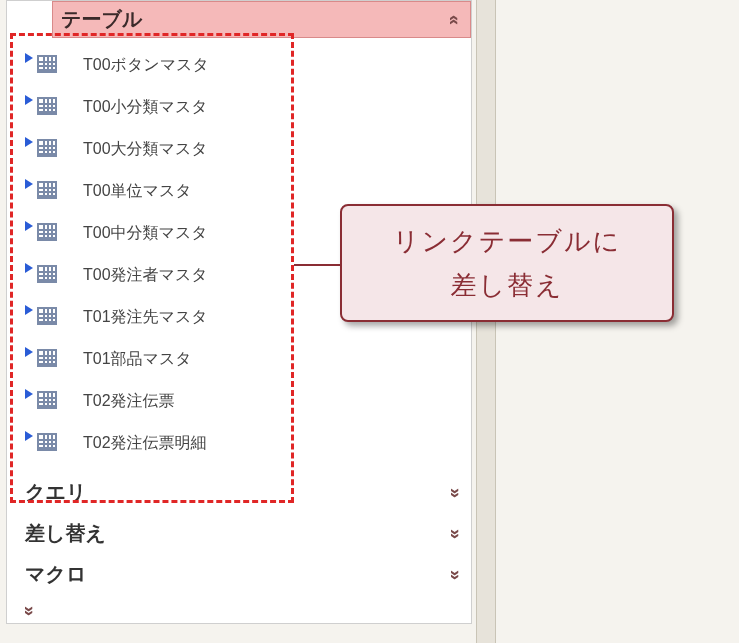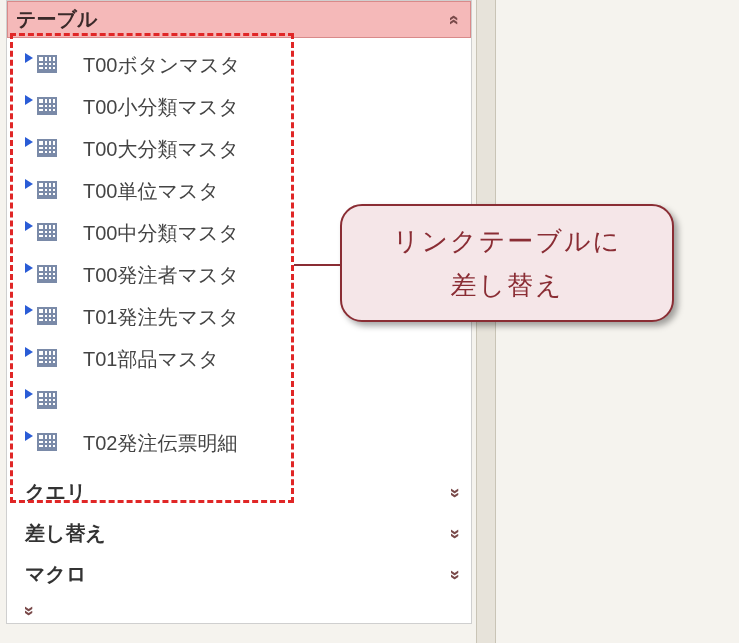--- a/index.html
+++ b/index.html
@@ -27,20 +27,21 @@
     justify-content: space-between;
     padding: 4px 10px 4px 8px;
     font-size: 20px;
     font-weight: bold;
     text-align: left;
   }
   .section-header.expanded {
     background: #f5b9b9;
     border: 1px solid #d98a8a;
     color: #3b2a2a;
+    margin-left: 45px;
   }
   .chevron {
     font-size: 18px;
     color: #7a4a4a;
     line-height: 1;
     user-select: none;
   }
 
   .table-list {
     padding: 6px 0 4px 0;
@@ -75,21 +76,21 @@
   .arrow-badge {
     position: absolute;
     left: 0; top: 0;
     width: 0; height: 0;
     border-left: 8px solid #2a5cd6;
     border-top: 5px solid transparent;
     border-bottom: 5px solid transparent;
   }
   .table-label {
     margin-left: 24px;
-    font-size: 20px;
+    font-size: 16px;
     color: #444;
   }
 
   .collapsed-row {
     display: flex;
     align-items: center;
     justify-content: space-between;
     padding: 3px 10px 3px 18px;
     font-size: 20px;
     font-weight: bold;
@@ -111,21 +112,21 @@
 
   
   .callout {
     position: absolute;
     left: 340px;
     top: 204px;
     width: 334px;
     height: 118px;
     background: #f5e6e8;
     border: 2px solid #8a2d34;
-    border-radius: 22px;
+    border-radius: 8px;
     display: flex;
     flex-direction: column;
     align-items: center;
     justify-content: center;
     font-size: 26px;
     color: #8a2d34;
     box-shadow: 4px 4px 6px rgba(0,0,0,0.35);
     line-height: 1.7;
     letter-spacing: 2px;
   }
@@ -215,20 +216,21 @@
           <span class="arrow-badge"></span>
           <span class="grid-icon"></span>
         </span>
       <span class="table-label">T01部品マスタ</span>
     </div>
     <div class="table-item">
       <span class="linked-table-icon">
           <span class="arrow-badge"></span>
           <span class="grid-icon"></span>
         </span>
+      <span class="table-label">T02発注伝票</span>
     </div>
     <div class="table-item">
       <span class="linked-table-icon">
           <span class="arrow-badge"></span>
           <span class="grid-icon"></span>
         </span>
       <span class="table-label">T02発注伝票明細</span>
     </div>
   </div>
 

